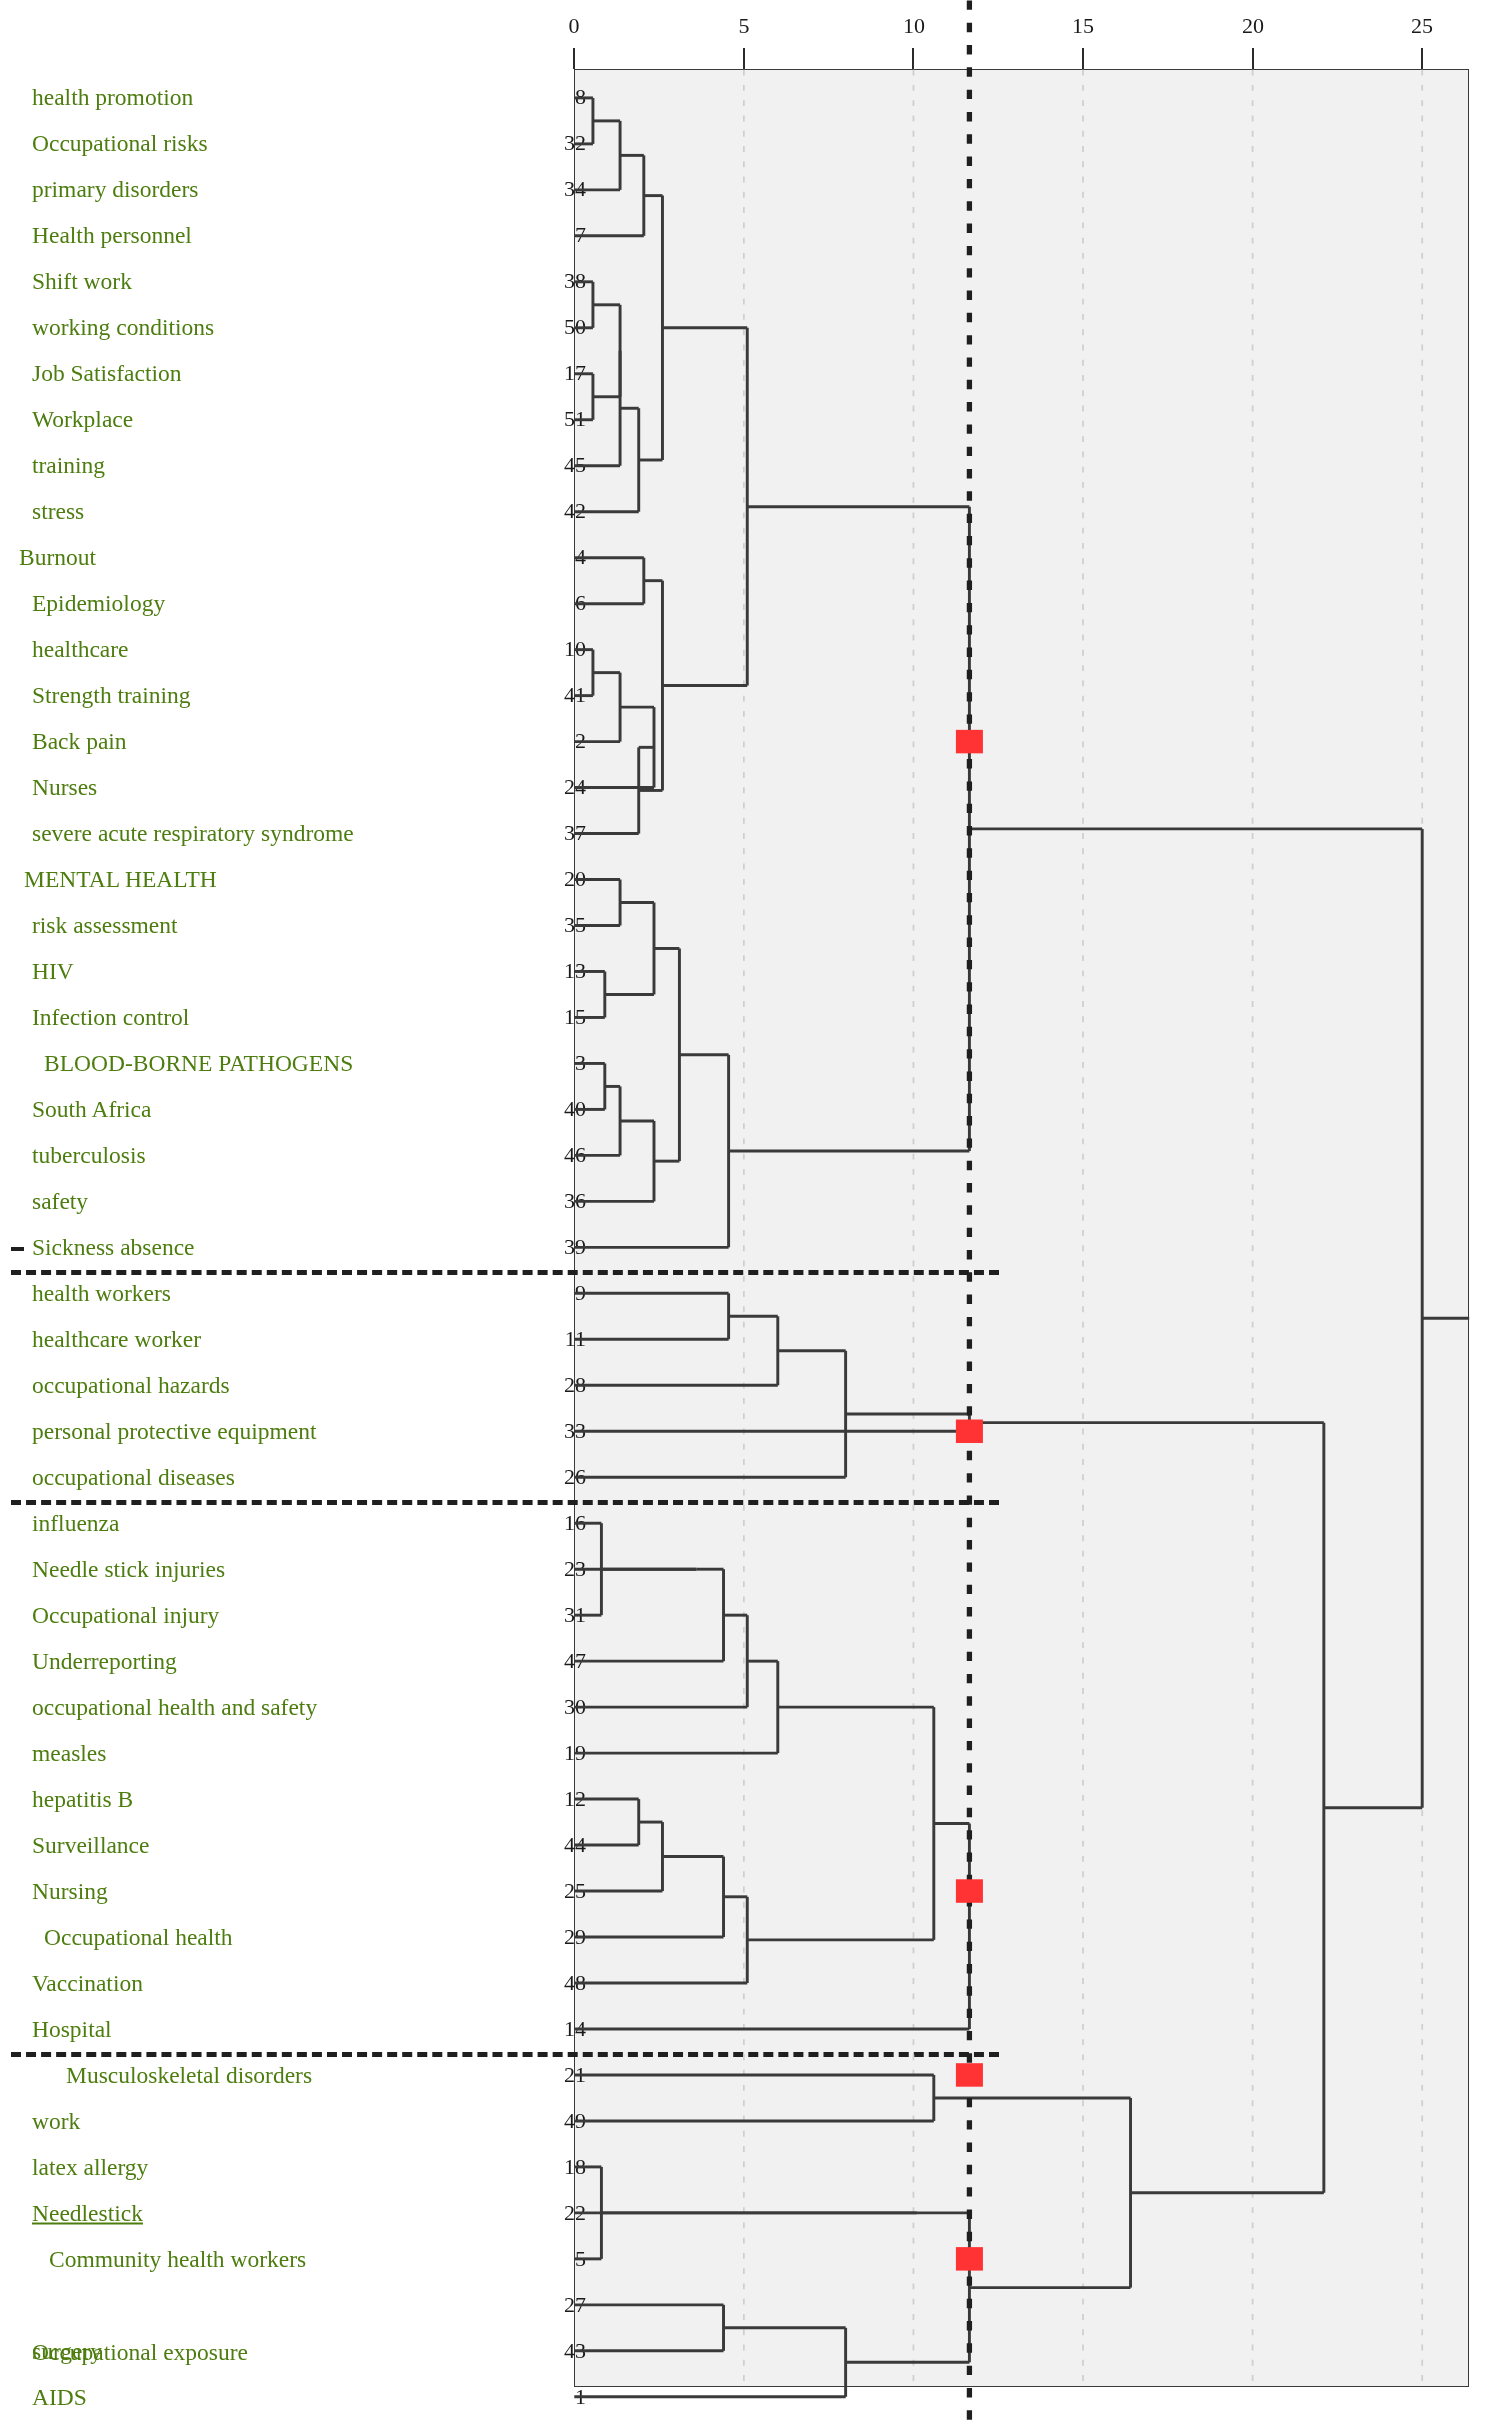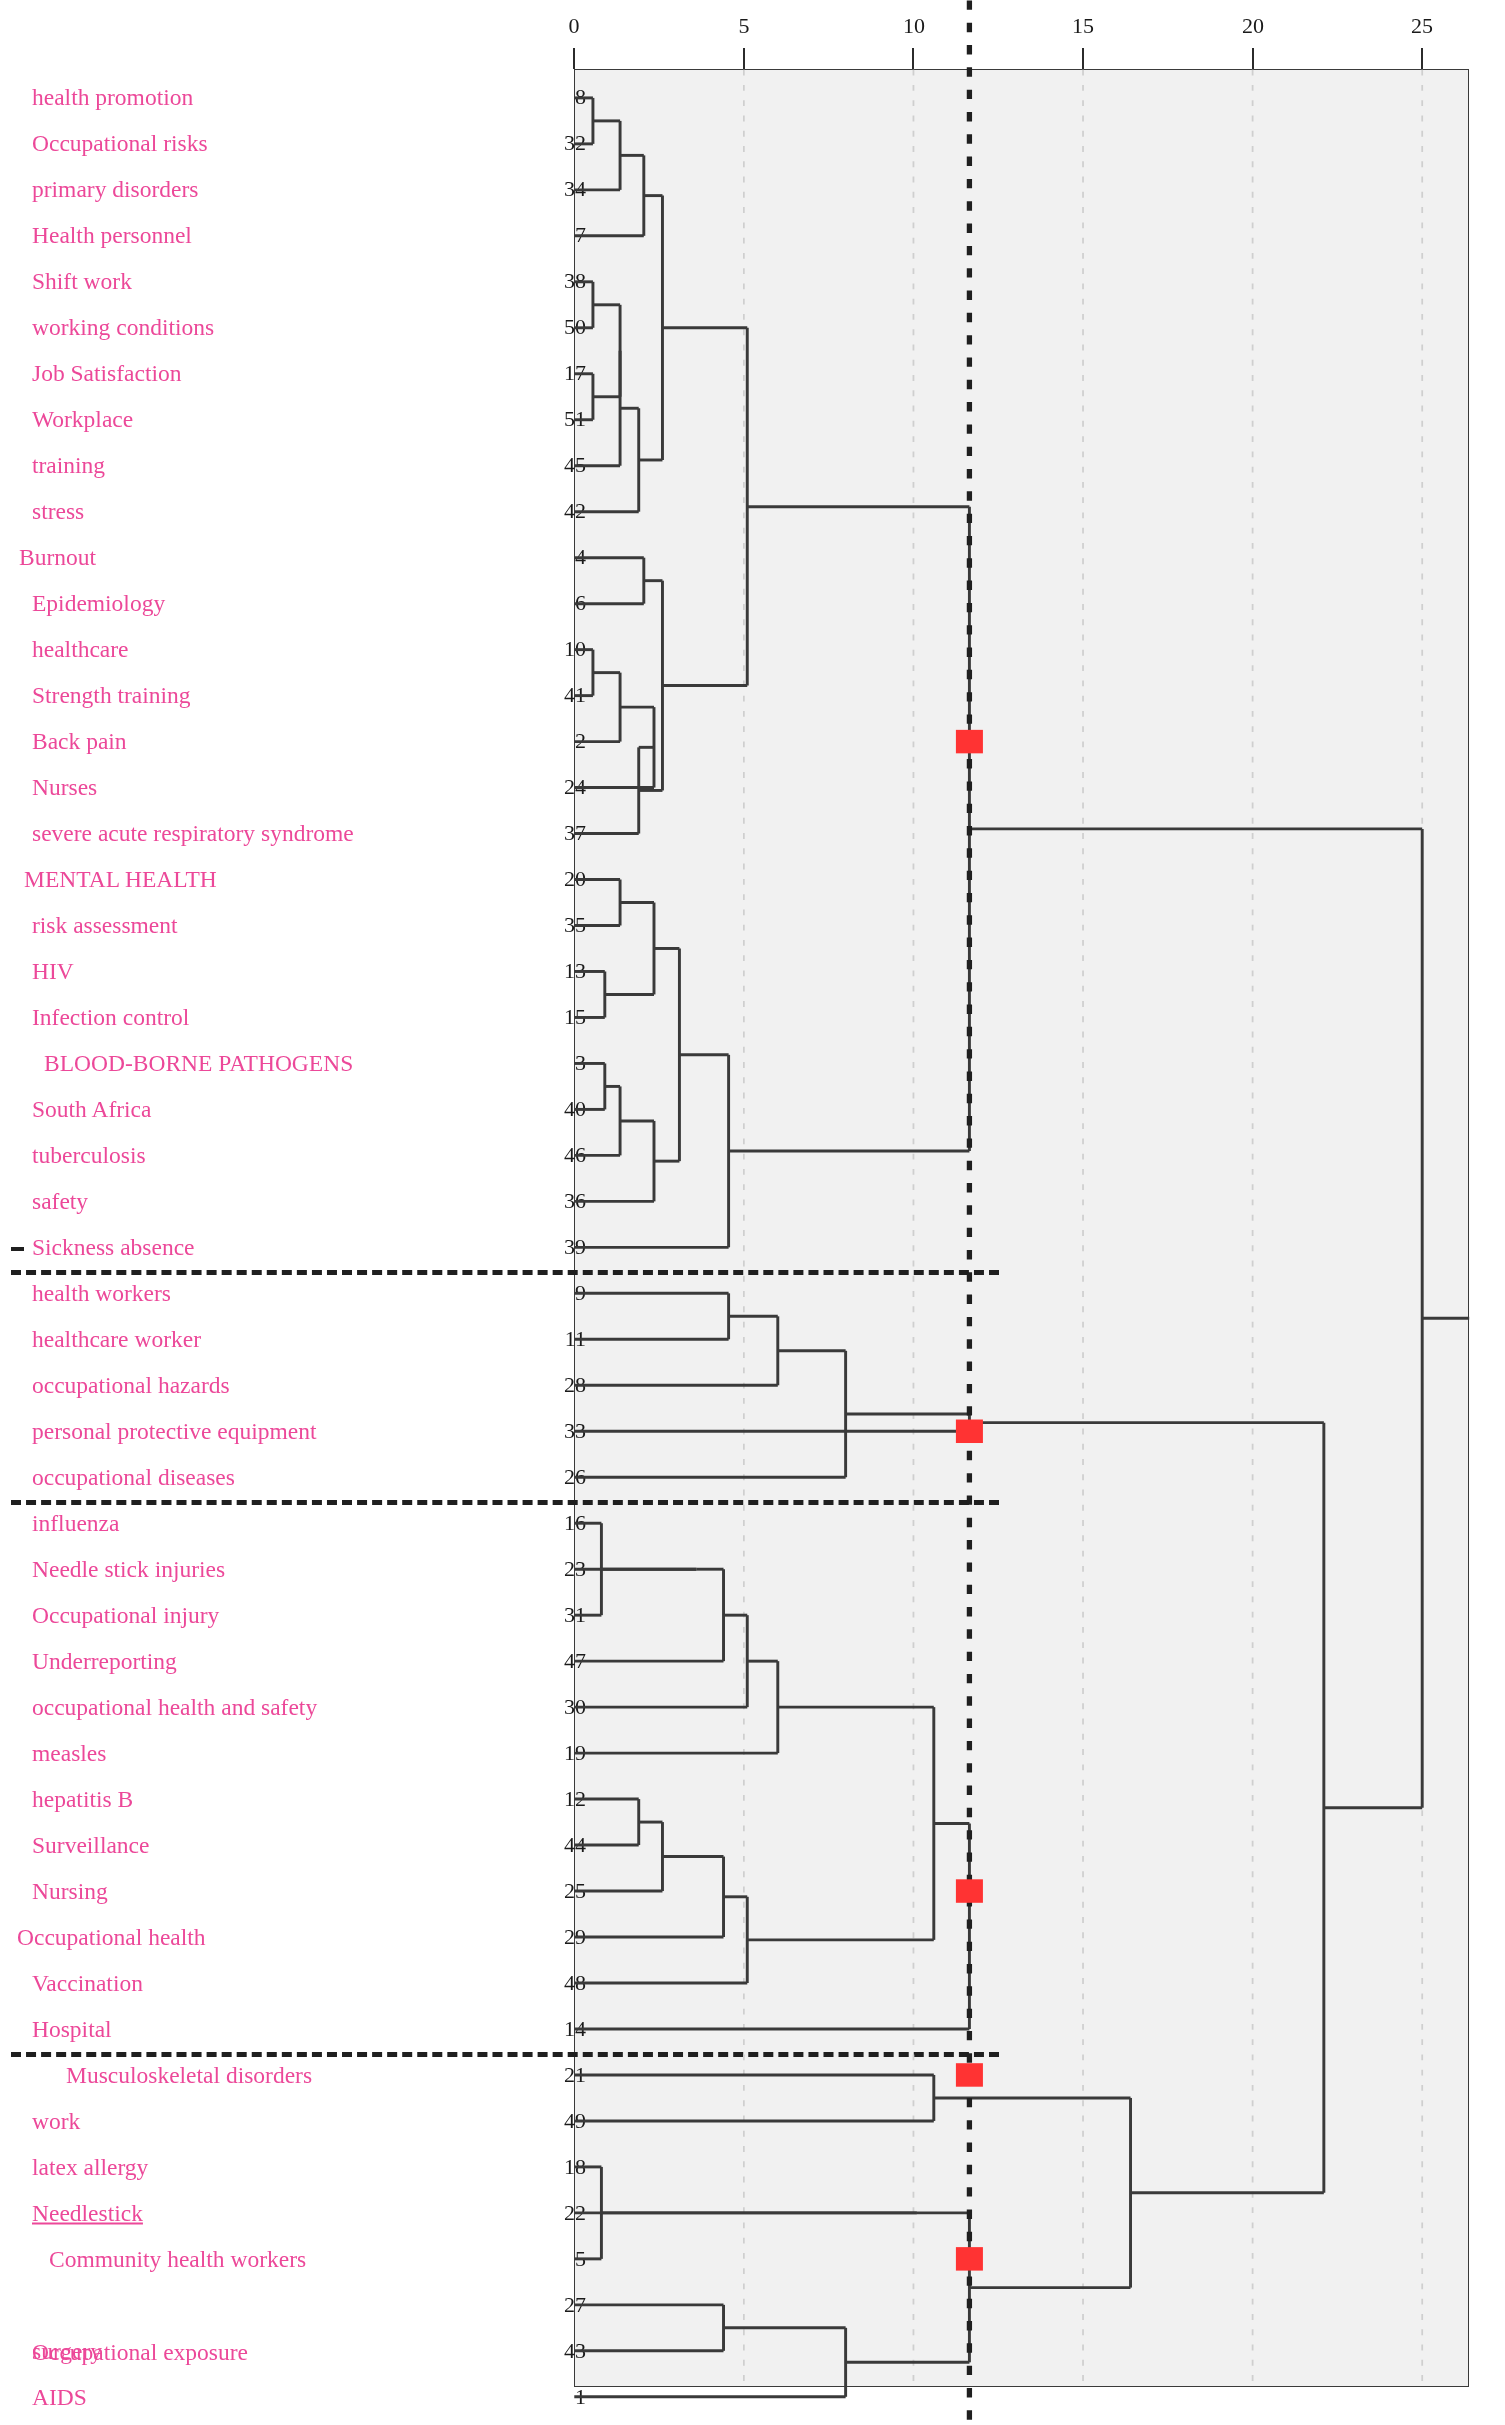--- a/index.html
+++ b/index.html
@@ -1,19 +1,19 @@
 <!DOCTYPE html>
 <html style="font-size:9.4px"><head>
 <meta charset="utf-8">
 <style>
   html,body{margin:0;padding:0;background:#ffffff;}
   body{width:1505px;height:2426px;font-family:"Liberation Serif",serif;position:relative;overflow:hidden;}
   #stage{position:absolute;left:0;top:0;width:1505px;height:2426px;}
   .tick-label{position:absolute;font-size:22px;color:#1a1a1a;text-align:center;transform:translateX(-50%);letter-spacing:0px;}
-  .leaf-label{position:absolute;font-size:23.5px;color:#ec4899;white-space:nowrap;transform:translateY(-50%);}
+  .leaf-label{position:absolute;font-size:23.5px;color:#4d7c0f;white-space:nowrap;transform:translateY(-50%);}
   .leaf-num{position:absolute;font-size:22px;color:#1a1a1a;white-space:nowrap;transform:translateY(-50%);text-align:right;}
   #plot{position:absolute;background:#f1f1f1;border:1.8px solid #3a3a3a;box-sizing:border-box;}
   svg.layer{position:absolute;left:0;top:0;overflow:visible;}
   .sep-dash{position:absolute;height:0;border-top:5.3px dashed #1f1f1f;}
   .leadmark{position:absolute;height:0;border-top:4.7px solid #1f1f1f;}
 </style>
 </head>
 <body>
 
 <div id="stage">
@@ -69,21 +69,21 @@
       <div class="leaf-label" style="left: 32px; top: 1477px;">occupational diseases</div>
       <div class="leaf-label" style="left: 32px; top: 1523px;">influenza</div>
       <div class="leaf-label" style="left: 32px; top: 1569px;">Needle stick injuries</div>
       <div class="leaf-label" style="left: 32px; top: 1615px;">Occupational injury</div>
       <div class="leaf-label" style="left: 32px; top: 1661px;">Underreporting</div>
       <div class="leaf-label" style="left: 32px; top: 1707px;">occupational health and safety</div>
       <div class="leaf-label" style="left: 32px; top: 1753px;">measles</div>
       <div class="leaf-label" style="left: 32px; top: 1799px;">hepatitis B</div>
       <div class="leaf-label" style="left: 32px; top: 1845px;">Surveillance</div>
       <div class="leaf-label" style="left: 32px; top: 1891px;">Nursing</div>
-      <div class="leaf-label" style="left: 17px; top: 1937px;">Occupational health</div>
+      <div class="leaf-label" style="left: 44px; top: 1937px;">Occupational health</div>
       <div class="leaf-label" style="left: 32px; top: 1983px;">Vaccination</div>
       <div class="leaf-label" style="left: 32px; top: 2029px;">Hospital</div>
       <div class="leaf-label" style="left: 32px; top: 2075px; margin-left: 34px;">Musculoskeletal disorders</div>
       <div class="leaf-label" style="left: 32px; top: 2121px;">work</div>
       <div class="leaf-label" style="left: 32px; top: 2167px;">latex allergy</div>
       <div class="leaf-label" style="left: 32px; top: 2213px; text-decoration: underline;">Needlestick</div>
       <div class="leaf-label" style="left: 49px; top: 2259px;">Community health workers</div>
       <div class="leaf-label" style="left: 32px; top: 2305px; margin-top: 47px;">Occupational exposure</div>
       <div class="leaf-label" style="left: 32px; top: 2351px;">surgery</div>
       <div class="leaf-label" style="left: 32px; top: 2397px;">AIDS</div>

